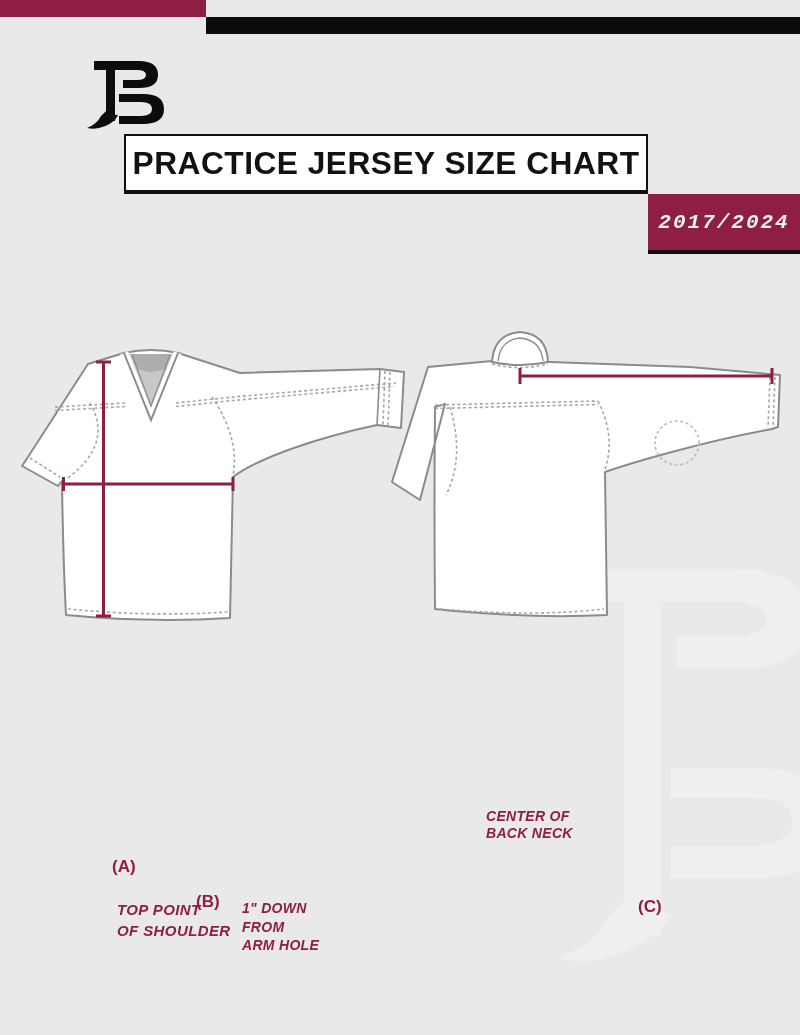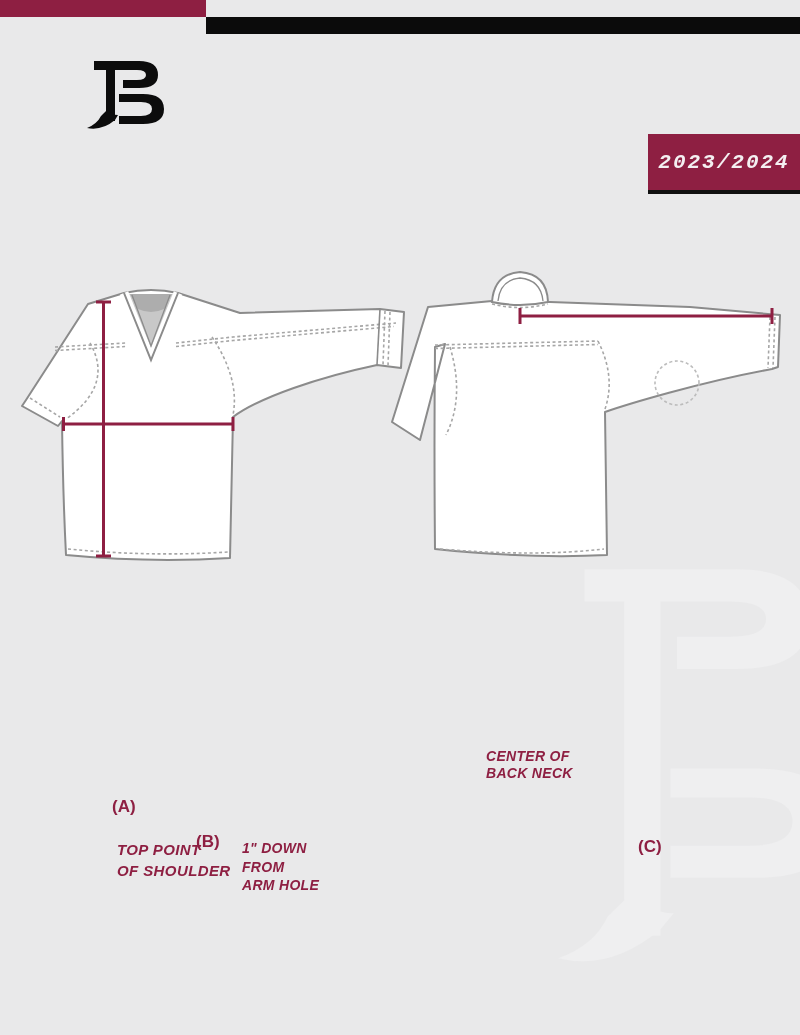--- a/index.html
+++ b/index.html
@@ -67,22 +67,25 @@
 
   <svg class="logo-header z" viewBox="0 0 100 74">
     <g fill="#0c0c0c">
       <rect x="25" y="3" width="9" height="60"></rect>
       <path d="M13,3 h45 q19,0 19,14 q0,13 -19,13 h-16 v-8 h14 q9,0 9,-5 q0,-5 -9,-5 h-43 z"></path>
       <path d="M38,36 h24 q21,0 21,15 q0,15 -21,15 h-24 v-8 h22 q11,0 11,-7 q0,-7 -11,-7 h-22 z"></path>
       <path d="M34,62 q-13,11 -28,8 q10,-4 14,-12 l7,-7 q3,6 10,6 z"></path>
     </g>
   </svg>
 
+  <div class="title-bar z">
+    <span class="t">PRACTICE JERSEY SIZE CHART</span>
+  </div>
   <div class="year-box z">
-    <span class="y">2023/2024</span>
+    <span class="y">2017/2024</span>
   </div>
 
   
   <svg class="diagram-svg z" viewBox="0 0 800 340">
 
     <g stroke="#8b8b8b" stroke-width="2" fill="#ffffff" stroke-linejoin="round">
       <path d="M124,36 L88,47 L26,143 L22,149 L58,169 L62,164
                Q63,240 66,298 Q150,306 230,301
                L233,160 C260,140 320,120 377,108
                L401,111 L404,55 L380,52

